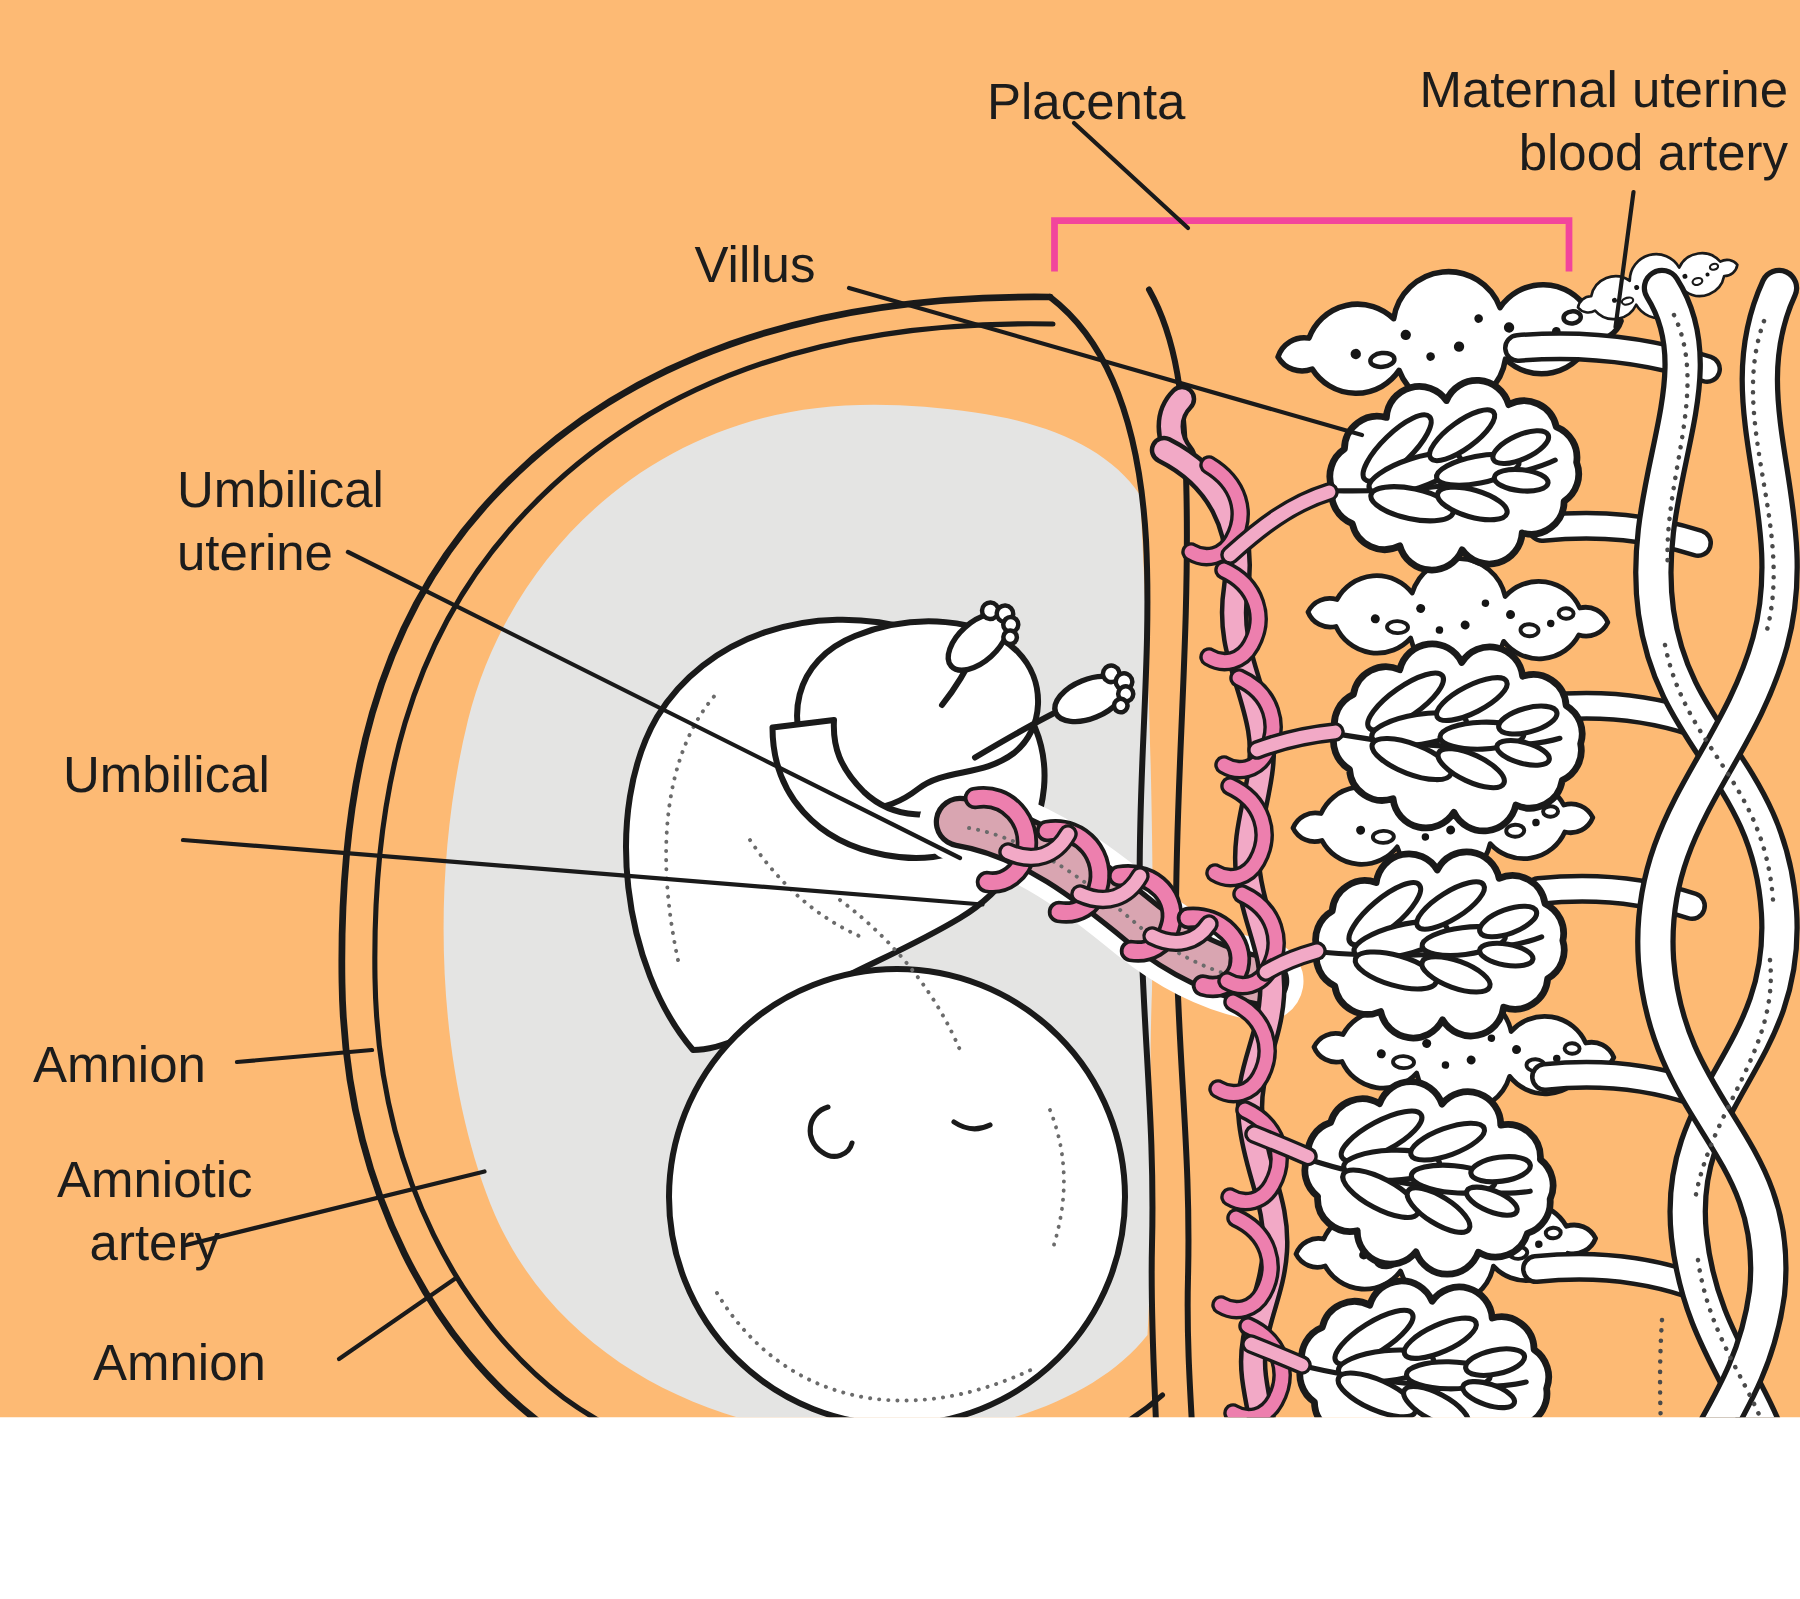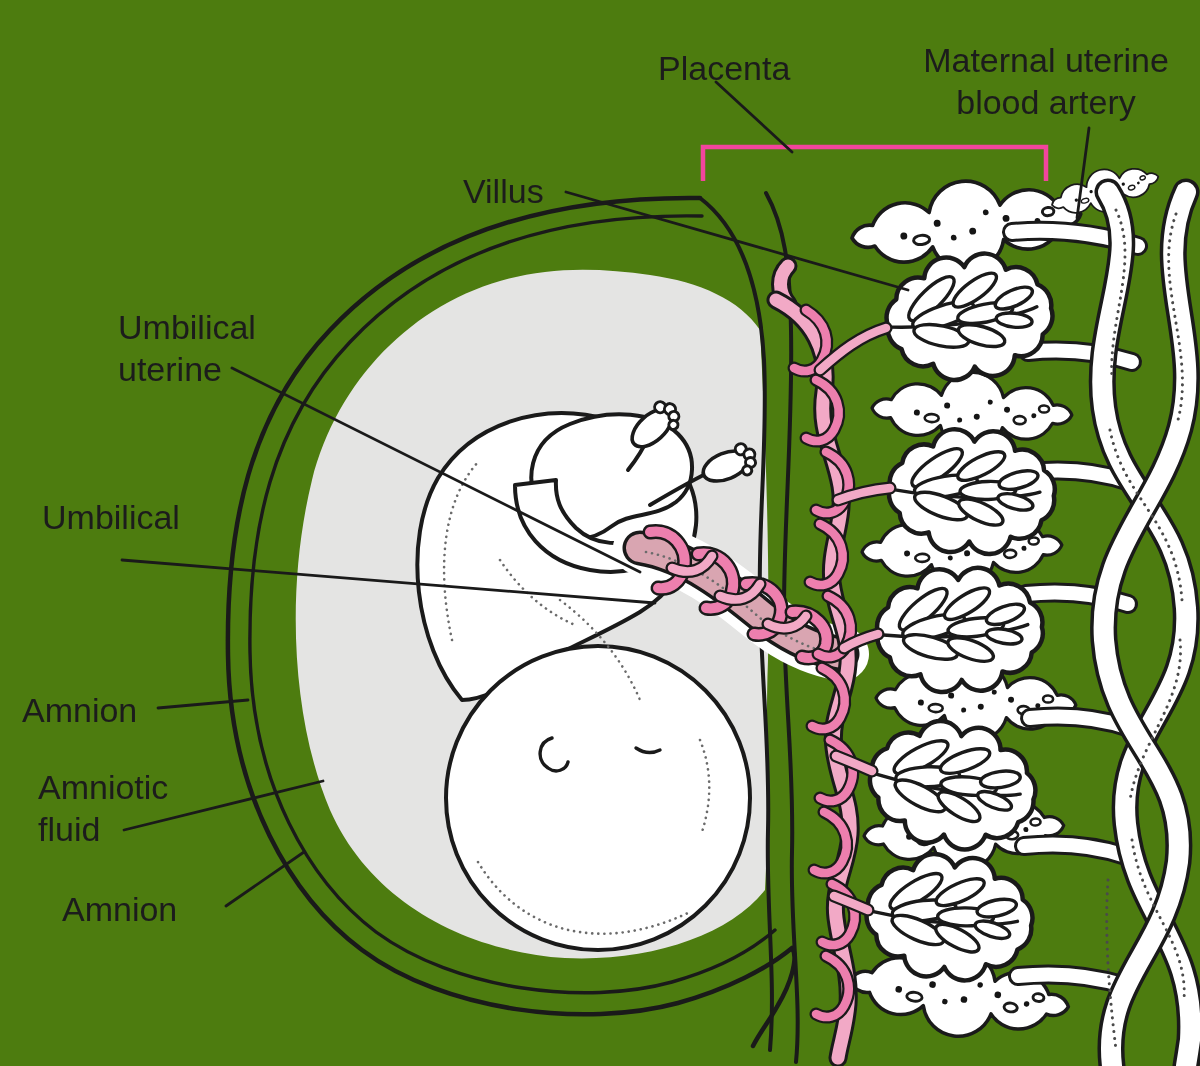--- a/index.html
+++ b/index.html
@@ -4,21 +4,21 @@
 <style>
   :root{
     --accent-pink:#F2459C;
     --vessel-pink:#F2A9C6;
     --vessel-pink-dark:#ED7FAE;
     --cord-core:#D9A5B1;
     --fluid-gray:#E4E4E3;
     --ink:#1A1A1A;
   }
   html,body{margin:0;padding:0;background:#fff;}
-  #stage{position:relative;width:1200px;height:1066px;background:#4d7c0f;overflow:hidden;
+  #stage{position:relative;width:1200px;height:945px;background:#fdba74;overflow:hidden;
          font-family:"Liberation Sans",sans-serif;}
   #art{position:absolute;left:0;top:0;}
   .label{position:absolute;color:#1c1c1c;font-size:34px;line-height:42px;white-space:nowrap;}
   .label .ln{display:block;}
   .center{text-align:center;}
   
   .oline{fill:none;stroke:var(--ink);stroke-linecap:round;stroke-linejoin:round;}
   .wfill{fill:#ffffff;stroke:var(--ink);stroke-linejoin:round;stroke-linecap:round;}
   .gray{fill:var(--fluid-gray);stroke:none;}
   .stip{fill:none;stroke:#6b6b6b;stroke-width:2.6;stroke-dasharray:.1 6;stroke-linecap:round;}
@@ -253,37 +253,37 @@
     <path class="ldr" d="M 122 560 L 655 603"></path>
     <path class="ldr" d="M 158 708 L 248 700"></path>
     <path class="ldr" d="M 124 830 L 323 781"></path>
     <path class="ldr" d="M 226 906 L 304 852"></path>
   </g>
 </svg>
 
   <div class="label" style="left:658px;top:47px;">
     <span class="ln">Placenta</span>
   </div>
-  <div class="label center" style="left:900px;top:39px;width:292px;">
+  <div class="label center" style="left:900px;top:39px;width:292px;text-align:right;">
     <span class="ln">Maternal uterine</span>
     <span class="ln">blood artery</span>
   </div>
-  <div class="label" style="left:463px;top:170px;">
+  <div class="label" style="left:463px;top:156px;">
     <span class="ln">Villus</span>
   </div>
   <div class="label" style="left:118px;top:306px;">
     <span class="ln">Umbilical</span>
     <span class="ln">uterine</span>
   </div>
   <div class="label" style="left:42px;top:496px;">
     <span class="ln">Umbilical</span>
   </div>
   <div class="label" style="left:22px;top:689px;">
     <span class="ln">Amnion</span>
   </div>
-  <div class="label" style="left:38px;top:766px;">
+  <div class="label" style="left:38px;top:766px;text-align:center;">
     <span class="ln">Amniotic</span>
-    <span class="ln">fluid</span>
+    <span class="ln">artery</span>
   </div>
   <div class="label" style="left:62px;top:888px;">
     <span class="ln">Amnion</span>
   </div>
 </div>
 
 </body></html>

